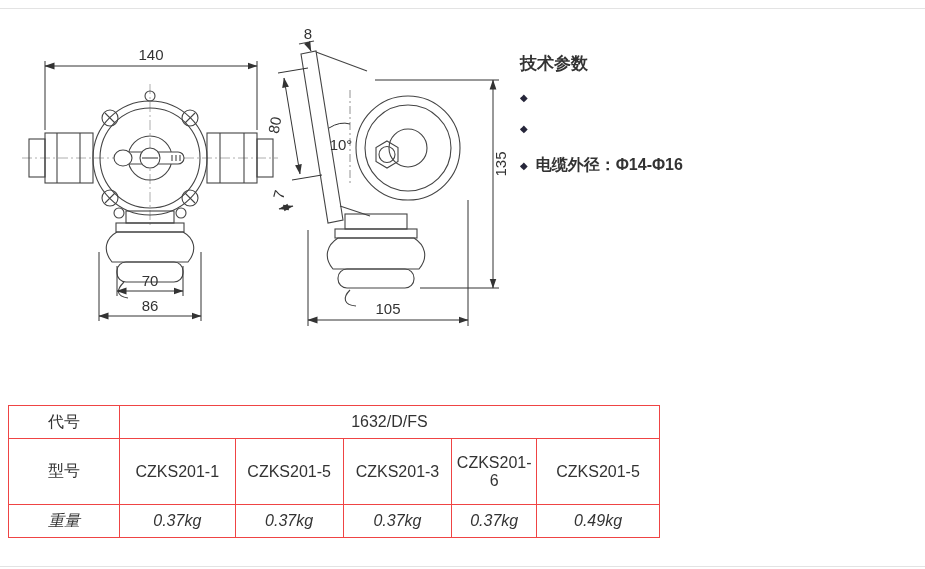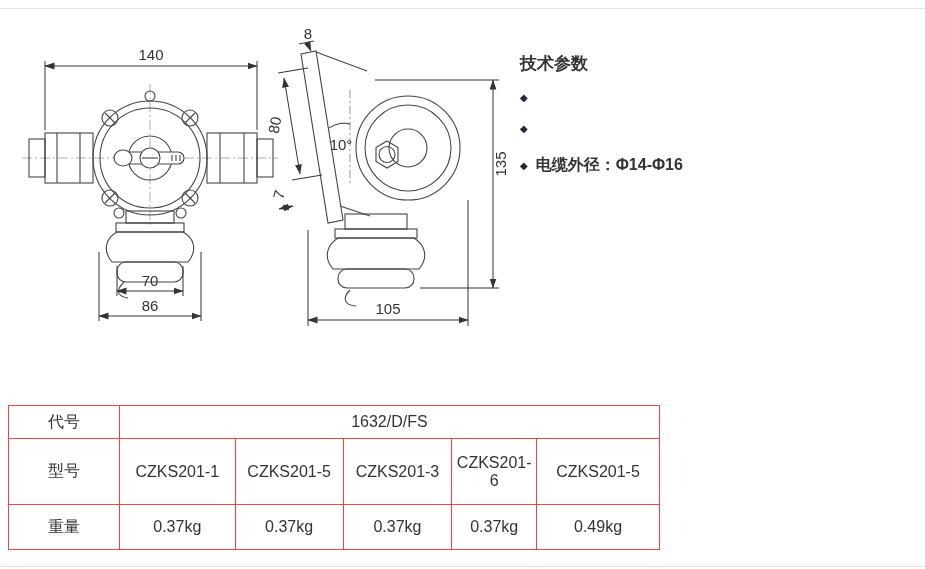--- a/index.html
+++ b/index.html
@@ -35,21 +35,21 @@
   }
   table.spec-table td {
     border: 1px solid #ef4444;
     text-align: center; vertical-align: middle;
     padding: 0 2px;
     background: #fff;
     overflow-wrap: break-word;
   }
   tr.row-code td { height: 33px; }
   tr.row-model td { height: 66px; }
-  tr.row-weight td { height: 45px; }
+  tr.row-weight td { height: 33px; font-style: italic; }
 </style>
 </head>
 <body>
 
 <div class="rule rule-top"></div>
 <div class="rule rule-bottom"></div>
 
 <div class="drawing-wrap">
   <svg width="505" height="340" viewBox="0 0 505 340">
     <defs>

